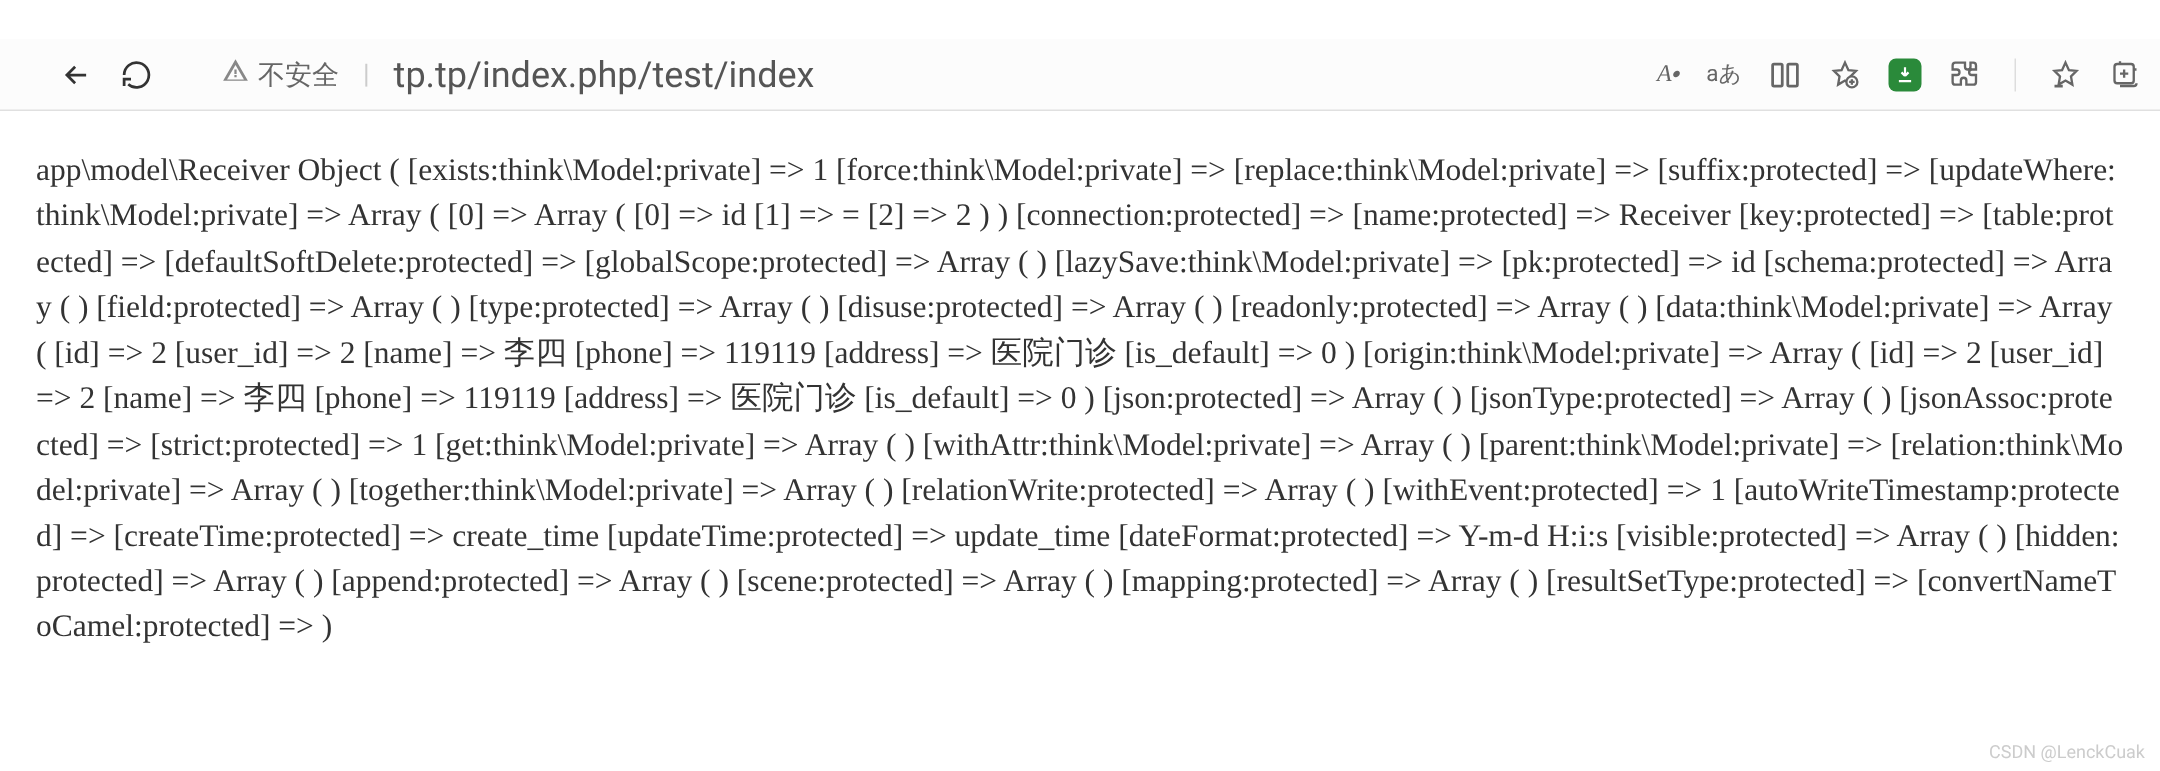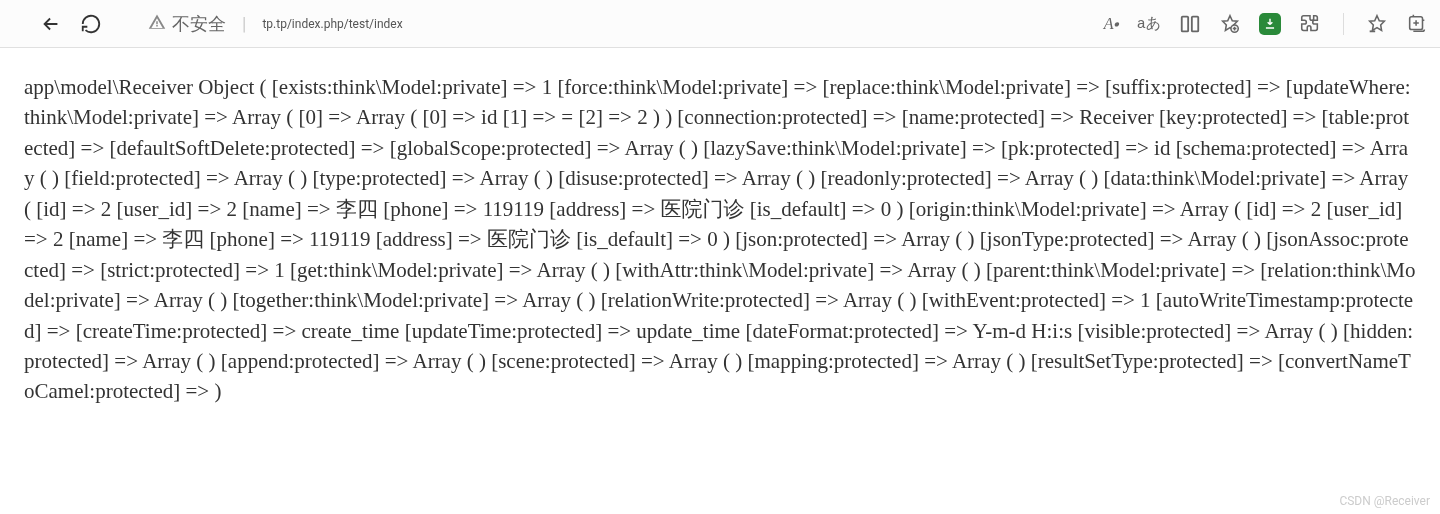--- a/index.html
+++ b/index.html
@@ -15,37 +15,37 @@
       overflow: hidden;
     }
     .toolbar {
       display: flex;
       align-items: center;
       height: 48px;
       padding: 0 12px;
       border-bottom: 1px solid #e0e0e0;
       gap: 8px;
       background: #fcfcfc;
+      margin-top: 26px;
     }
     .nav-icons {
       display: flex;
       align-items: center;
       gap: 18px;
       margin-right: 18px;
       margin-left: 28px;
     }
     .icon-btn {
       display: flex;
       align-items: center;
       justify-content: center;
       width: 22px;
       height: 22px;
       color: #333;
       cursor: pointer;
-      font-family: Liberation Mono, monospace;
     }
     .icon-btn svg {
       width: 22px;
       height: 22px;
     }
     .address-area {
       display: flex;
       align-items: center;
       flex: 1;
       gap: 10px;
@@ -63,21 +63,21 @@
       height: 18px;
       fill: #888;
     }
     .divider {
       color: #ccc;
       margin: 0 6px;
       font-size: 18px;
     }
     .url {
       color: #555;
-      font-size: 12px;
+      font-size: 24px;
       flex: 1;
     }
     .right-icons {
       display: flex;
       align-items: center;
       gap: 18px;
     }
     .right-icons .icon-btn {
       color: #666;
     }
@@ -194,13 +194,13 @@
           <path d="M11 8v6M8 11h6"></path>
         </svg>
     </div>
   </div>
 </div>
 
 <div class="content">
   <span>app\model\Receiver Object ( [exists:think\Model:private] =&gt; 1 [force:think\Model:private] =&gt; [replace:think\Model:private] =&gt; [suffix:protected] =&gt; [updateWhere:think\Model:private] =&gt; Array ( [0] =&gt; Array ( [0] =&gt; id [1] =&gt; = [2] =&gt; 2 ) ) [connection:protected] =&gt; [name:protected] =&gt; Receiver [key:protected] =&gt; [table:protected] =&gt; [defaultSoftDelete:protected] =&gt; [globalScope:protected] =&gt; Array ( ) [lazySave:think\Model:private] =&gt; [pk:protected] =&gt; id [schema:protected] =&gt; Array ( ) [field:protected] =&gt; Array ( ) [type:protected] =&gt; Array ( ) [disuse:protected] =&gt; Array ( ) [readonly:protected] =&gt; Array ( ) [data:think\Model:private] =&gt; Array ( [id] =&gt; 2 [user_id] =&gt; 2 [name] =&gt; 李四 [phone] =&gt; 119119 [address] =&gt; 医院门诊 [is_default] =&gt; 0 ) [origin:think\Model:private] =&gt; Array ( [id] =&gt; 2 [user_id] =&gt; 2 [name] =&gt; 李四 [phone] =&gt; 119119 [address] =&gt; 医院门诊 [is_default] =&gt; 0 ) [json:protected] =&gt; Array ( ) [jsonType:protected] =&gt; Array ( ) [jsonAssoc:protected] =&gt; [strict:protected] =&gt; 1 [get:think\Model:private] =&gt; Array ( ) [withAttr:think\Model:private] =&gt; Array ( ) [parent:think\Model:private] =&gt; [relation:think\Model:private] =&gt; Array ( ) [together:think\Model:private] =&gt; Array ( ) [relationWrite:protected] =&gt; Array ( ) [withEvent:protected] =&gt; 1 [autoWriteTimestamp:protected] =&gt; [createTime:protected] =&gt; create_time [updateTime:protected] =&gt; update_time [dateFormat:protected] =&gt; Y-m-d H:i:s [visible:protected] =&gt; Array ( ) [hidden:protected] =&gt; Array ( ) [append:protected] =&gt; Array ( ) [scene:protected] =&gt; Array ( ) [mapping:protected] =&gt; Array ( ) [resultSetType:protected] =&gt; [convertNameToCamel:protected] =&gt; )</span>
 </div>
 
-<div class="watermark">CSDN @Receiver</div>
+<div class="watermark">CSDN @LenckCuak</div>
 
 </body></html>

